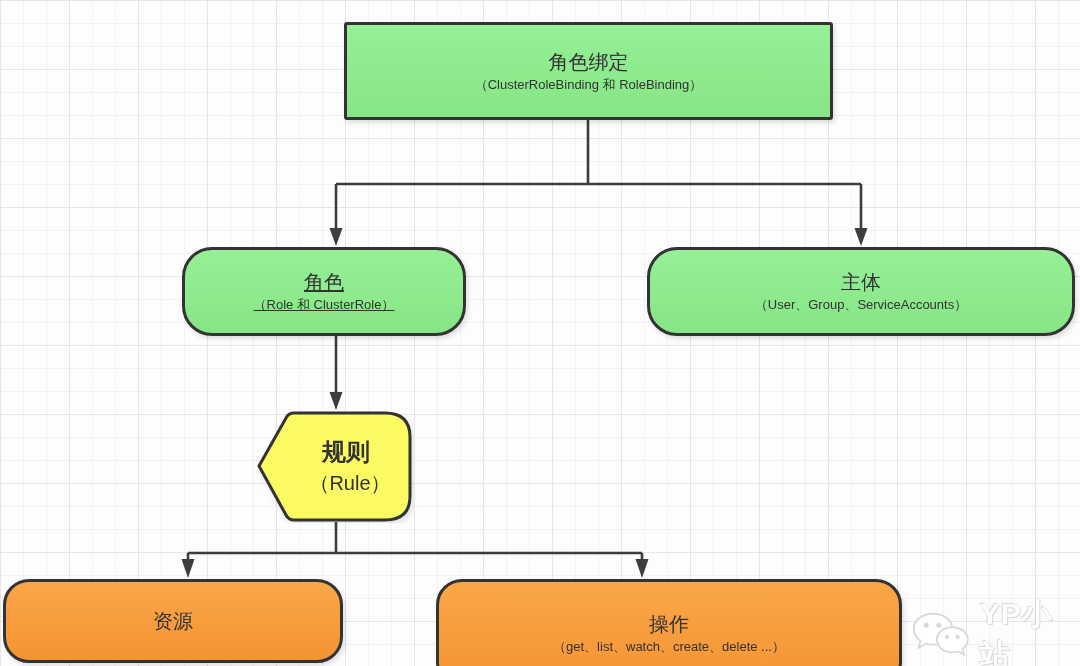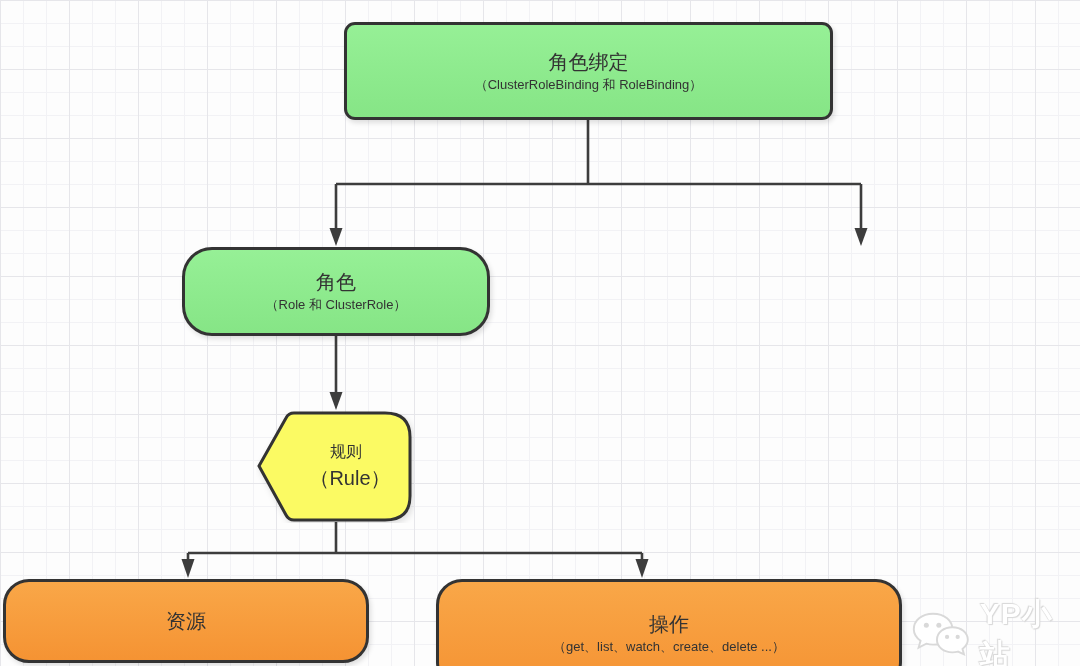--- a/index.html
+++ b/index.html
@@ -23,31 +23,31 @@
     position:absolute; z-index:2; box-sizing:border-box;
     display:flex; flex-direction:column; align-items:center; justify-content:center;
     text-align:center; color:var(--text); line-height:1.42;
     border:3px solid var(--border);
     box-shadow:2px 3px 5px rgba(0,0,0,0.12);
   }
   .node .t1{font-size:20px; font-weight:500;}
   .node .t2{font-size:13px; white-space:nowrap;}
   .green{background:linear-gradient(180deg,#96f096 0%, #86e586 100%);}
   .orange{background:linear-gradient(180deg,#f9a748 0%, #f59333 100%);}
-  .rect{border-radius:11px;}
+  .rect{border-radius:3px;}
   .pill{border-radius:30px;}
   .pill-sm{border-radius:26px;}
   .rule-wrap{position:absolute; left:256px; top:410px; width:158px; height:113px; z-index:2;}
   .rule-wrap svg{display:block;}
   .rule-text{
     position:absolute; left:0; top:0; width:100%; height:100%;
     display:flex; flex-direction:column; align-items:center; justify-content:center;
     padding-left:22px; box-sizing:border-box; color:var(--text); line-height:1.42; text-align:center;
   }
-  .rule-text .t1{font-size:16px;}
+  .rule-text .t1{font-size:24px;font-weight:bold;}
   .rule-text .t2{font-size:20px;margin-left:8px;}
   .watermark{
     position:absolute; left:908px; top:594px; z-index:3;
     display:flex; align-items:center; gap:8px;
   }
   .watermark .wm-text{
     font-size:30px; font-weight:bold; color:#ffffff;
     text-shadow:0 0 1px #cfcfcf, 1px 1px 1px #d8d8d8, -1px -1px 1px #d8d8d8;
     letter-spacing:1px;
   }
@@ -79,37 +79,41 @@
       <polygon points="188,578 181.5,559 194.5,559"></polygon>
       <polygon points="642,578 635.5,559 648.5,559"></polygon>
     </g>
   </svg>
 
   <div class="node green rect" style="left:344px; top:22px; width:489px; height:98px;">
     <div class="t1">角色绑定</div>
     <div class="t2">（ClusterRoleBinding 和 RoleBinding）</div>
   </div>
 
-  <div class="node green pill" style="left:182px; top:247px; width:308px; height:89px;">
+  <div class="node green pill" style="left:182px; top:247px; width:284px; height:89px;text-decoration:underline;">
     <div class="t1">角色</div>
     <div class="t2">（Role 和 ClusterRole）</div>
   </div>
 
+  <div class="node green pill" style="left:647px; top:247px; width:428px; height:89px;">
+    <div class="t1">主体</div>
+    <div class="t2">（User、Group、ServiceAccounts）</div>
+  </div>
 
   <div class="rule-wrap">
     <svg width="158" height="113" viewBox="0 0 158 113">
       <path d="M 3 56 L 30 8 Q 32.5 3 38 3 L 129 3 Q 154 3 154 27 L 154 86 Q 154 110 129 110 L 38 110 Q 32.5 110 30 105 Z" fill="#fbfa63" stroke="#333333" stroke-width="3" style="filter:drop-shadow(2px 3px 3px rgba(0,0,0,0.12));"></path>
     </svg>
     <div class="rule-text">
       <div class="t1">规则</div>
       <div class="t2">（Rule）</div>
     </div>
   </div>
 
-  <div class="node orange pill-sm" style="left:3px; top:579px; width:366px; height:84px;">
+  <div class="node orange pill-sm" style="left:3px; top:579px; width:340px; height:84px;">
     <div class="t1">资源</div>
   </div>
 
   <div class="node orange pill-sm" style="left:436px; top:579px; width:466px; height:109px;">
     <div class="t1">操作</div>
     <div class="t2">（get、list、watch、create、delete ...）</div>
   </div>
 
   <div class="watermark">
     <svg width="66" height="52" viewBox="0 0 66 52">

